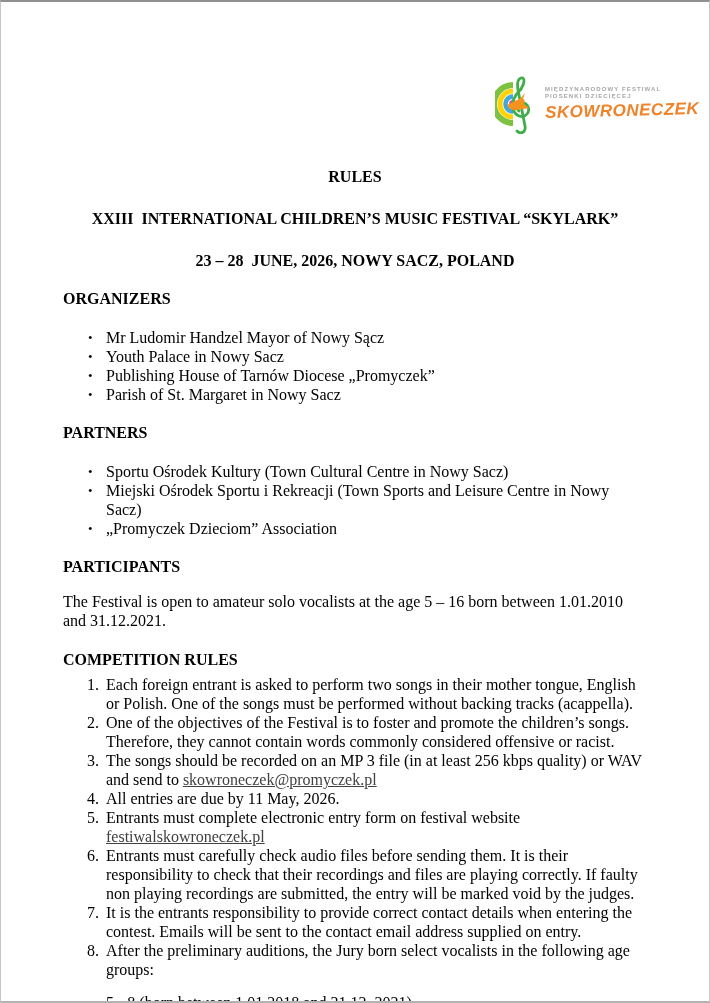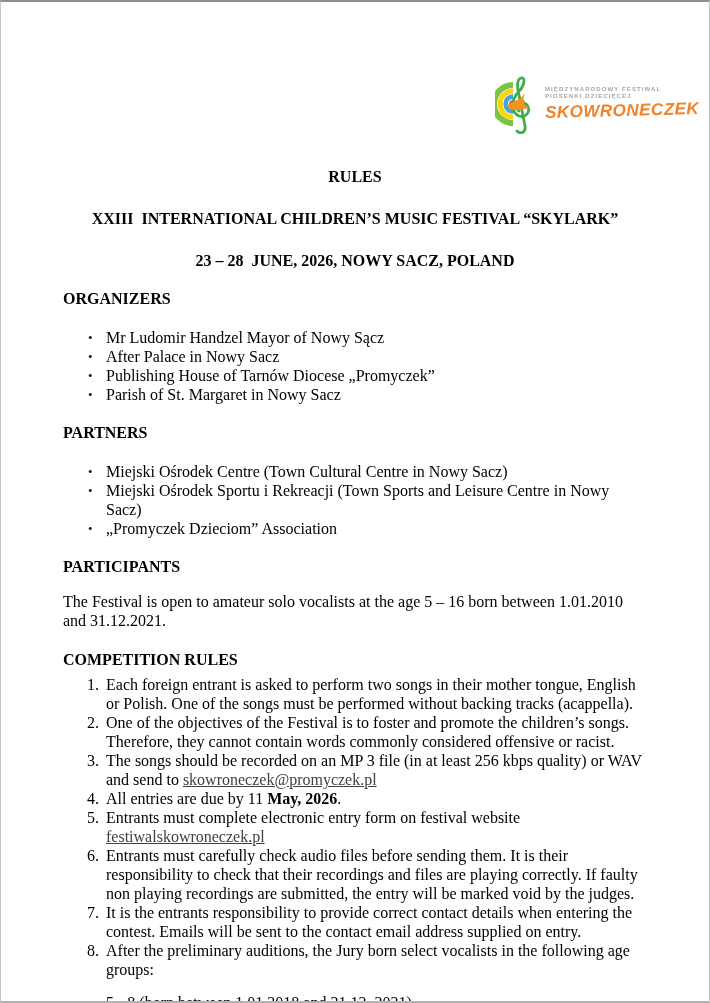--- a/index.html
+++ b/index.html
@@ -82,21 +82,21 @@
   }
 
   .para { margin-top: 16px; }
   .age-list { margin-top: 14px !important; }
 
   a.doc-link {
     color: #404040;
     text-decoration: underline;
     cursor: pointer;
   }
-  .bold { font-weight: bold; margin-top: 29px; }
+  .bold { font-weight: normal; margin-top: 29px; }
 </style>
 </head>
 <body>
 
 <div class="page">
 
   <div class="logo">
     <div class="logo-mark">
       <svg width="48" height="60" viewBox="0 0 48 60" xmlns="http://www.w3.org/2000/svg">
 
@@ -121,28 +121,28 @@
 
   <div class="content">
 
     <div class="center">RULES</div>
     <div class="center h-title">XXIII  INTERNATIONAL CHILDREN’S MUSIC FESTIVAL “SKYLARK”</div>
     <div class="center h-title">23 – 28  JUNE, 2026, NOWY SACZ, POLAND</div>
 
     <div class="sec-heading">ORGANIZERS</div>
     <ul class="doclist">
       <li>Mr Ludomir Handzel Mayor of Nowy Sącz</li>
-      <li>After Palace in Nowy Sacz</li>
+      <li>Youth Palace in Nowy Sacz</li>
       <li>Publishing House of Tarnów Diocese „Promyczek”</li>
       <li>Parish of St. Margaret in Nowy Sacz</li>
     </ul>
 
     <div class="sec-heading">PARTNERS</div>
     <ul class="doclist">
-      <li>Miejski Ośrodek Centre (Town Cultural Centre in Nowy Sacz)</li>
+      <li>Sportu Ośrodek Kultury (Town Cultural Centre in Nowy Sacz)</li>
       <li>Miejski Ośrodek Sportu i Rekreacji (Town Sports and Leisure Centre in Nowy Sacz)</li>
       <li>„Promyczek Dzieciom” Association</li>
     </ul>
 
     <div class="sec-heading">PARTICIPANTS</div>
     <div class="para">The Festival is open to amateur solo vocalists at the age 5 – 16 born between 1.01.2010 and 31.12.2021.</div>
 
     <div class="sec-heading" style="margin-top:20px">COMPETITION RULES</div>
     <ol class="doclist tight">
       <li>Each foreign entrant is asked to perform two songs in their mother tongue, English or Polish. One of the songs must be performed without backing tracks (acappella).</li>

